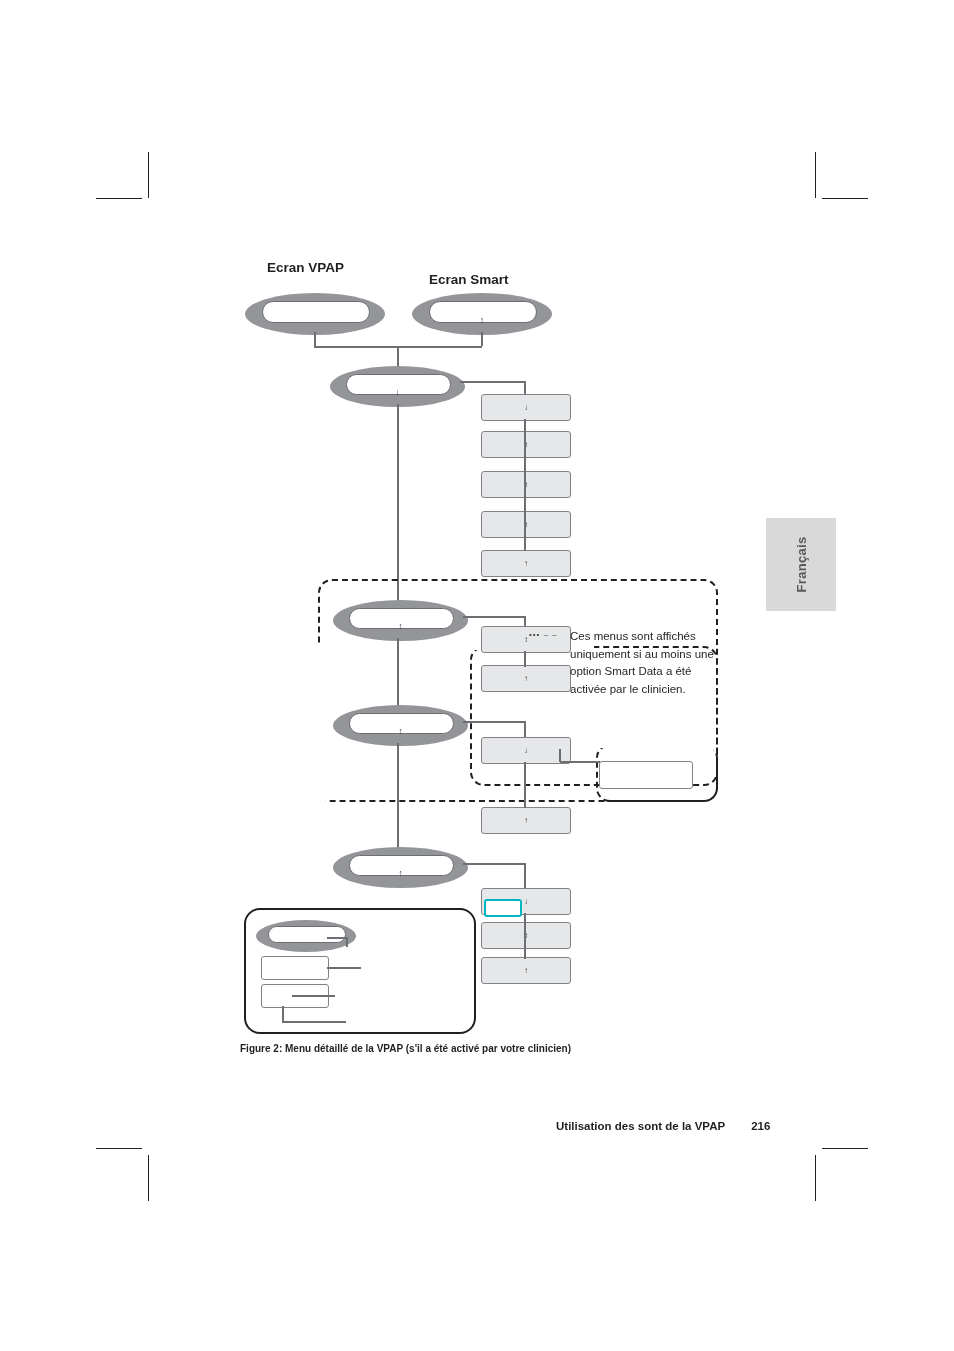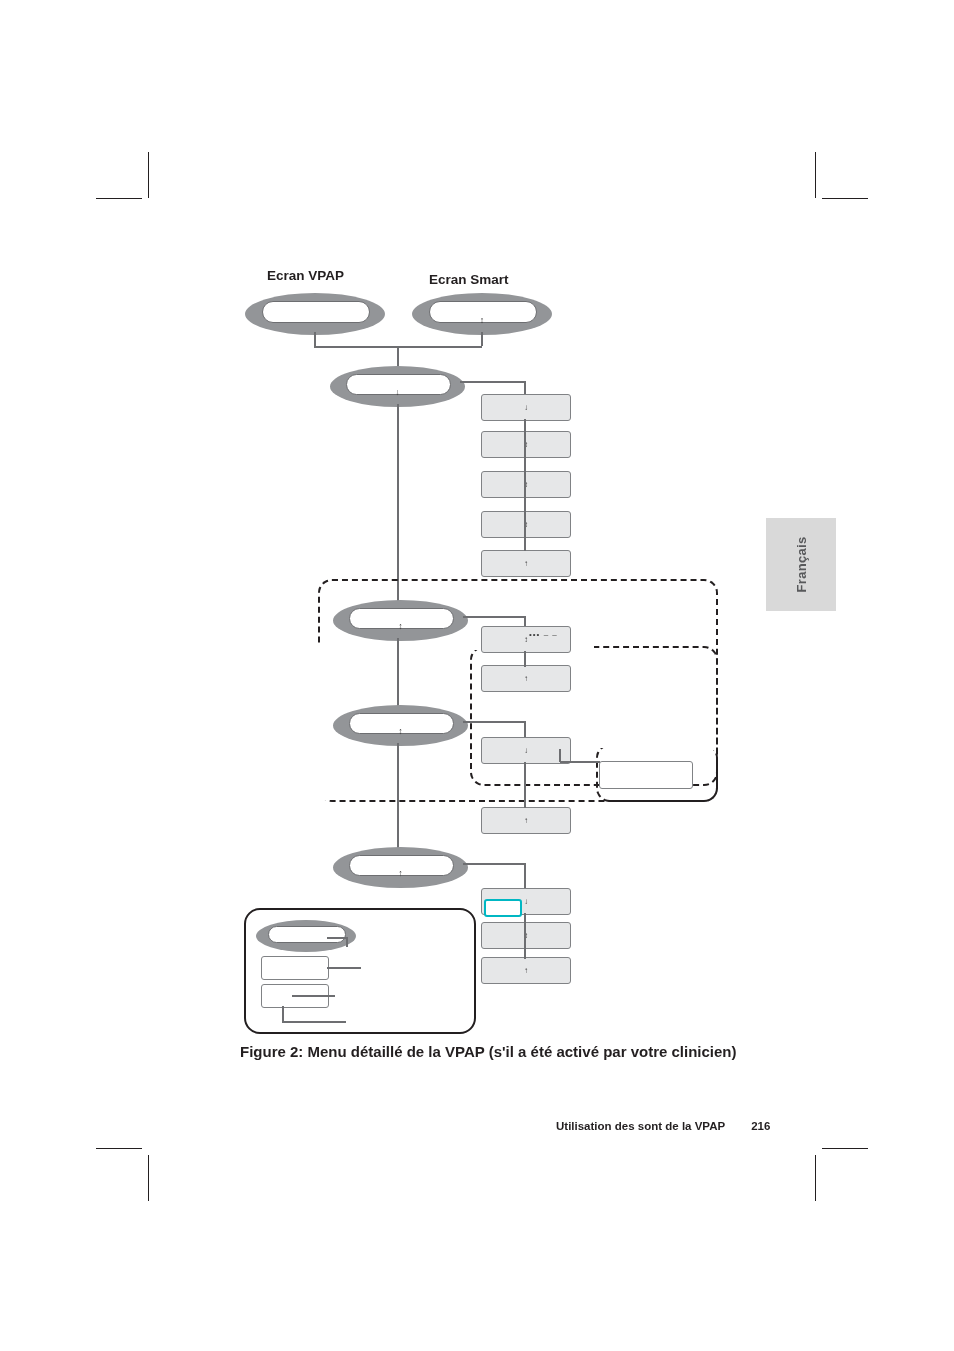--- a/index.html
+++ b/index.html
@@ -150,21 +150,21 @@
   
   .inset {
     position: absolute;
     border: 2px solid #231f20;
     border-radius: 16px;
     background: #ffffff;
   }
 
   .caption {
     position: absolute;
-    font-size: 15px;
+    font-size: 10px;
     font-weight: bold;
     color: #231f20;
     white-space: nowrap;
   }
 
   .footer {
     position: absolute;
     font-size: 11.5px;
     font-weight: bold;
     color: #231f20;
@@ -191,21 +191,21 @@
 <div class="crop" style="left:96px; top:1148px; width:46px; height:1px;"></div>
 <div class="crop" style="left:148px; top:1155px; width:1px; height:46px;"></div>
 <div class="crop" style="left:822px; top:1148px; width:46px; height:1px;"></div>
 <div class="crop" style="left:815px; top:1155px; width:1px; height:46px;"></div>
 
 <div class="side-tab"></div>
 <div class="side-tab-label">Français</div>
 
 <div id="diagram">
 
-  <div class="hdr" style="left:267px; top:268px;">Ecran VPAP</div>
+  <div class="hdr" style="left:267px; top:260px;">Ecran VPAP</div>
   <div class="hdr" style="left:429px; top:272px;">Ecran Smart</div>
 
   <div class="screen" style="left:245px; top:293px; width:140px; height:42px;">
     <div class="outer"></div>
     <div class="inner"></div>
     <div class="txt"></div>
   </div>
 
   <div class="screen" style="left:412px; top:293px; width:140px; height:42px;">
     <div class="outer"></div>
@@ -269,20 +269,21 @@
   <div class="box" style="left:481px; top:626px; width:88px; height:25px;">
       <span>↕</span>
     </div>
   <div class="box" style="left:481px; top:665px; width:88px; height:25px;">
       <span>↑</span>
     </div>
   <div class="ln v" style="left:524px; top:651px; height:16px;"></div>
 
   <div class="dots" style="left:529px; top:630px;">••• – –</div>
 
+  <div class="note" style="left:570px; top:628px;">Ces menus sont affichés uniquement si au moins une option Smart Data a été activée par le clinicien.</div>
 
   <div class="ln v" style="left:397px; top:638px; height:72px;"></div>
 
   <div class="screen" style="left:333px; top:705px; width:135px; height:41px;">
     <div class="outer"></div>
     <div class="inner"></div>
     <div class="txt">↕</div>
   </div>
 
   <div class="ln h" style="left:463px; top:721px; width:62px;"></div>

